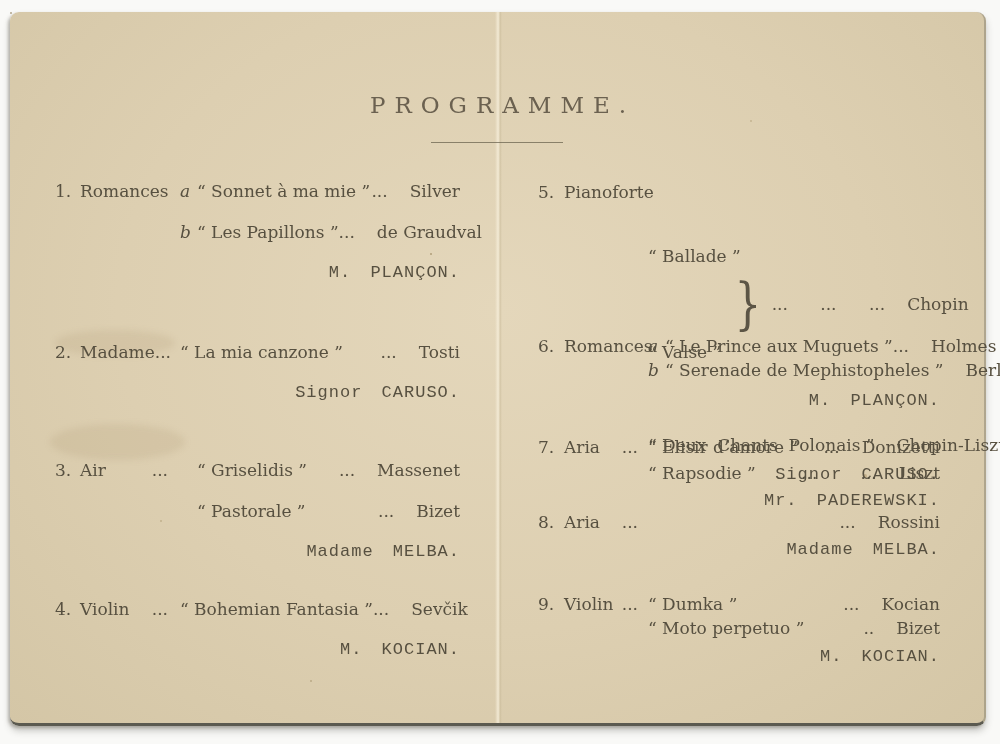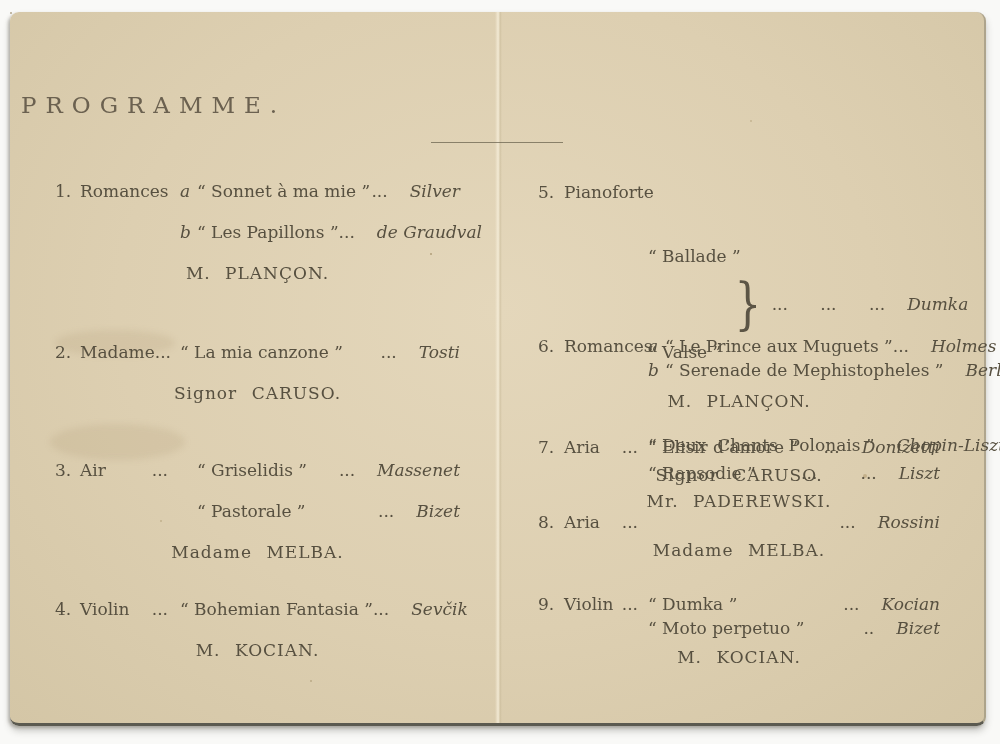--- a/index.html
+++ b/index.html
@@ -29,21 +29,21 @@
                 300px 668px 0 0 rgba(130,105,60,0.35),
                 740px 108px 0 0 rgba(140,115,65,0.3),
                 150px 508px 0 0 rgba(130,105,60,0.3),
                 902px 288px 0 0 rgba(140,115,65,0.3); }
   .smudge { position:absolute; border-radius:50%; filter:blur(3px);
     background:rgba(150,125,80,0.12); }
   .smudge.s1 { left:45px; top:318px; width:120px; height:26px; }
   .smudge.s2 { left:40px; top:412px; width:135px; height:36px; }
 
   .title {
-    position:absolute; top:80px; left:0; width:100%; 
+    position:absolute; top:80px; left:0; width:100%; text-align:center;
     font-size:23px; letter-spacing:9px; padding-left:11px; color:#6b6150;
   }
   .divider {
     position:absolute; top:130px; left:50%; transform:translateX(-50%);
     width:132px; border-top:1.5px solid rgba(100,92,72,0.7);
   }
 
   .item { position:absolute; font-size:17px; line-height:22px; }
   .col-l { left:45px; width:405px; }
   .col-r { left:528px; width:402px; }
@@ -53,23 +53,23 @@
   .col-r .row { margin-bottom:2px; }
 
   .num { width:25px; flex:none; }
   .col-r .num { width:26px; }
   .genre { width:100px; flex:none; display:flex; justify-content:space-between; padding-right:12px; }
   .col-r .genre { width:84px; padding-right:10px; }
   .prefix { width:17px; flex:none; font-style:italic; }
   .title-cell { white-space:pre; }
   .spacer { flex:1 1 auto; }
   .dots { white-space:pre; }
-  .composer { font-style:italic; margin-left:22px; white-space:pre; }
-
-  .performer { text-align:center; letter-spacing:1px; word-spacing:8px; }
+  .composer { margin-left:22px; white-space:pre; }
+
+  .performer { text-align:right; letter-spacing:1px; word-spacing:8px;font-family:Liberation Mono, monospace; }
   .it1 .performer { margin-top:13px; }
   .it2 .performer { margin-top:17px; }
   .it3 .performer { margin-top:14px; }
   .it4 .performer { margin-top:18px; }
   .it5 .performer { margin-top:0; }
   .it6 .performer { margin-top:9px; }
   .it7 .performer { margin-top:6px; }
   .it8 .performer { margin-top:6px; }
   .it9 .performer { margin-top:7px; }
 
@@ -183,21 +183,21 @@
       <div class="brace-row">
         <span class="num">5.</span>
         <span class="genre-solo">Pianoforte</span>
         <div class="btitles">
           <div>“ Ballade ”</div>
           <div>“ Valse ”</div>
         </div>
         <span class="bglyph">}</span>
         <span class="dots">...      ...      ...</span>
         <span class="spacer"></span>
-        <span class="composer">Dumka</span>
+        <span class="composer">Chopin</span>
       </div>
       <div class="rows2">
         <div class="row">
           <span class="num"></span>
           <span class="genre"></span>
           <span class="title-cell">“ Deux  Chants  Polonais ”</span>
           <span class="spacer"></span>
           <span class="composer">Chopin-Liszt</span>
         </div>
         <div class="row">

